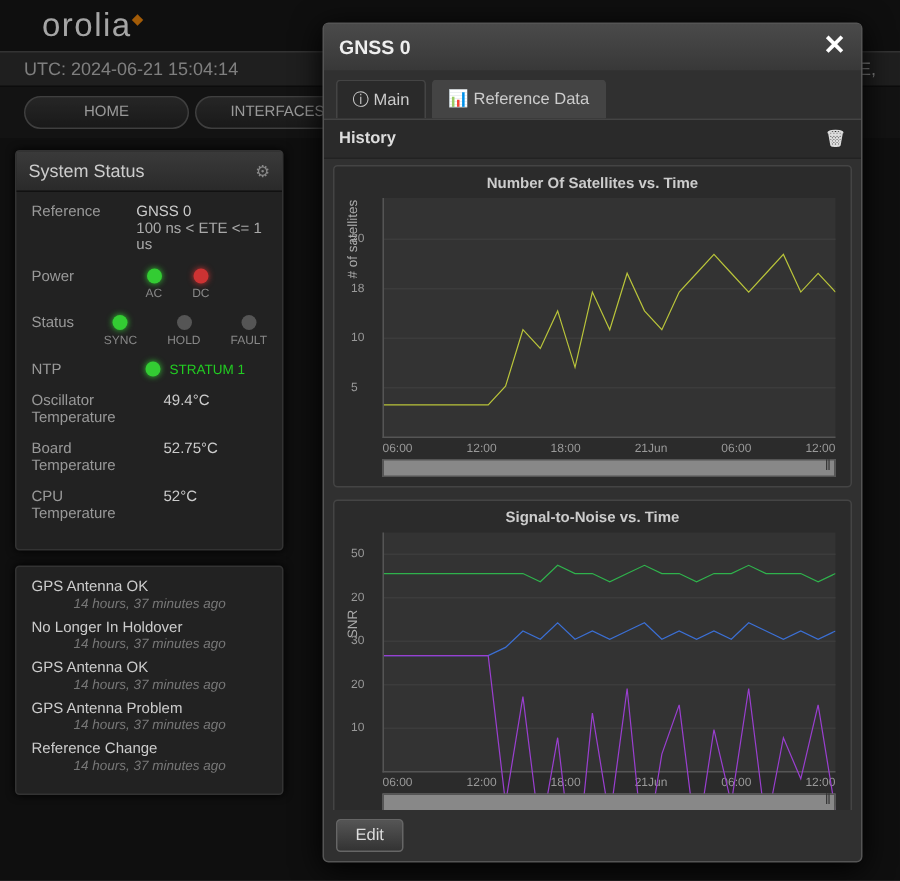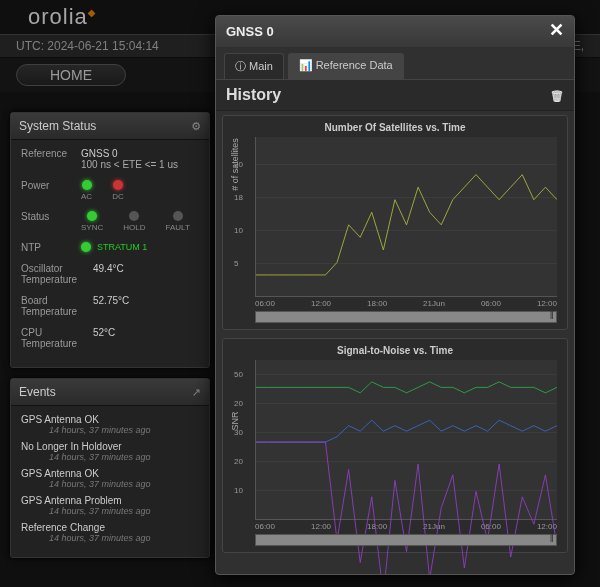--- a/index.html
+++ b/index.html
@@ -16,35 +16,35 @@
 .utcline {
   background: #2a2a2a; padding: 4px 16px; font-size: 12px; color: #aaa;
   display: flex; justify-content: space-between;
   border-top: 1px solid #444; border-bottom: 1px solid #111;
 }
 .navrow { display: flex; gap: 4px; padding: 6px 16px; background: #1a1a1a; }
 .navbtn {
   flex: 0 0 110px; height: 22px;
   border: 1px solid #555; border-radius: 11px;
   background: linear-gradient(#333,#222);
-  text-align: center; line-height: 20px; font-size: 14px; color: #ccc;
-}
-.left { position: absolute; left: 10px; top: 112px; width: 200px; }
+  text-align: center; line-height: 20px; font-size: 10px; color: #ccc;
+}
+.left { position: absolute; left: 10px; top: 100px; width: 179px; }
 .panel {
   background: #222; border: 1px solid #333; border-radius: 3px;
   margin-bottom: 10px; box-shadow: 0 0 6px #000;
 }
 .panel-h {
   background: linear-gradient(#3a3a3a,#2a2a2a);
   padding: 6px 8px; font-size: 12px; color: #ccc;
   display: flex; justify-content: space-between;
   border-bottom: 1px solid #111;
 }
 .panel-b { padding: 8px 10px; font-size: 10px; color: #aaa; }
-.row { display: flex; margin-bottom: 10px; align-items: flex-start; }
+.row { display: flex; margin-bottom: 10px; align-items: flex-start; gap: 16px; }
 .lbl { width: 60px; color: #999; }
 .val { color: #ccc; }
 .led-row { display: flex; gap: 20px; }
 .led { width: 10px; height: 10px; border-radius: 50%; display: inline-block; box-shadow: 0 0 4px currentColor; }
 .led.green { background: #3c3; color:#3c3; }
 .led.red { background: #c33; color:#c33; }
 .led.gray { background: #555; color:#111; box-shadow:none; }
 .led-lbl { font-size: 8px; color: #888; text-align: center; }
 .led-col { display:flex; flex-direction:column; align-items:center; gap:2px; }
 .stratum { color: #2c2; font-size: 9px; }
@@ -64,21 +64,21 @@
   display: flex; justify-content: space-between;
 }
 .close { font-size: 18px; line-height: 13px; cursor: pointer; color:#fff; }
 .tabs { display: flex; gap: 4px; padding: 6px 8px 0; background:#303030; }
 .tab {
   padding: 5px 10px; font-size: 11px; border-radius: 3px 3px 0 0;
   background: #2a2a2a; color: #ccc; border:1px solid #444; border-bottom:none;
 }
 .tab.active { background: #444; }
 .section-h {
-  background: #2a2a2a; padding: 6px 10px; font-weight: bold; font-size: 16px;
+  background: #2a2a2a; padding: 6px 10px; font-weight: bold; font-size: 11px;
   display: flex; justify-content: space-between; color:#ddd;
   border-top:1px solid #444; border-bottom:1px solid #222;
 }
 .charts { flex:1; overflow:auto; padding: 4px 6px; }
 .chart-card {
   background: #2b2b2b; border:1px solid #444; border-radius:3px;
   margin-bottom: 8px; padding: 4px;
 }
 .chart-title { text-align:center; font-size:10px; font-weight:bold; color:#ccc; margin:2px 0 4px; }
 .plot {
@@ -113,20 +113,21 @@
 
 <div class="topbar">
   <span class="brand"><span>orolia</span><span class="dot">◆</span></span>
 </div>
 <div class="utcline">
   <span>UTC: 2024-06-21 15:04:14</span>
   <span>WELCOME,</span>
 </div>
 <div class="navrow">
   <div class="navbtn">HOME</div>
+  <div class="navbtn">INTERFACES</div>
 </div>
 <div class="scrim"></div>
 
 <div class="left">
   <div class="panel">
     <div class="panel-h">
       <span>System Status</span>
       <span class="gear"></span>
     </div>
     <div class="panel-b">
@@ -183,24 +184,20 @@
           <div class="val">52.75°C</div>
         </div>
       <div class="row">
           <div class="lbl" style="width:72px">CPU Temperature</div>
           <div class="val">52°C</div>
         </div>
     </div>
   </div>
 
   <div class="panel">
-    <div class="panel-h">
-      <span>Events</span>
-      <span class="expand"></span>
-    </div>
     <div class="panel-b" id="events-body">
         <div class="event">
           <div class="val">GPS Antenna OK</div>
           <div class="ts">14 hours, 37 minutes ago</div>
         </div>
         <div class="event">
           <div class="val">No Longer In Holdover</div>
           <div class="ts">14 hours, 37 minutes ago</div>
         </div>
         <div class="event">
@@ -283,13 +280,16 @@
           <span>06:00</span>
           <span>12:00</span>
           <span>18:00</span>
           <span>21Jun</span>
           <span>06:00</span>
           <span>12:00</span>
         </div>
       <div class="slider"></div>
     </div>
   </div>
+  <div class="modal-f">
+    <button class="editbtn">Edit</button>
+  </div>
 </div>
 
 </body></html>

